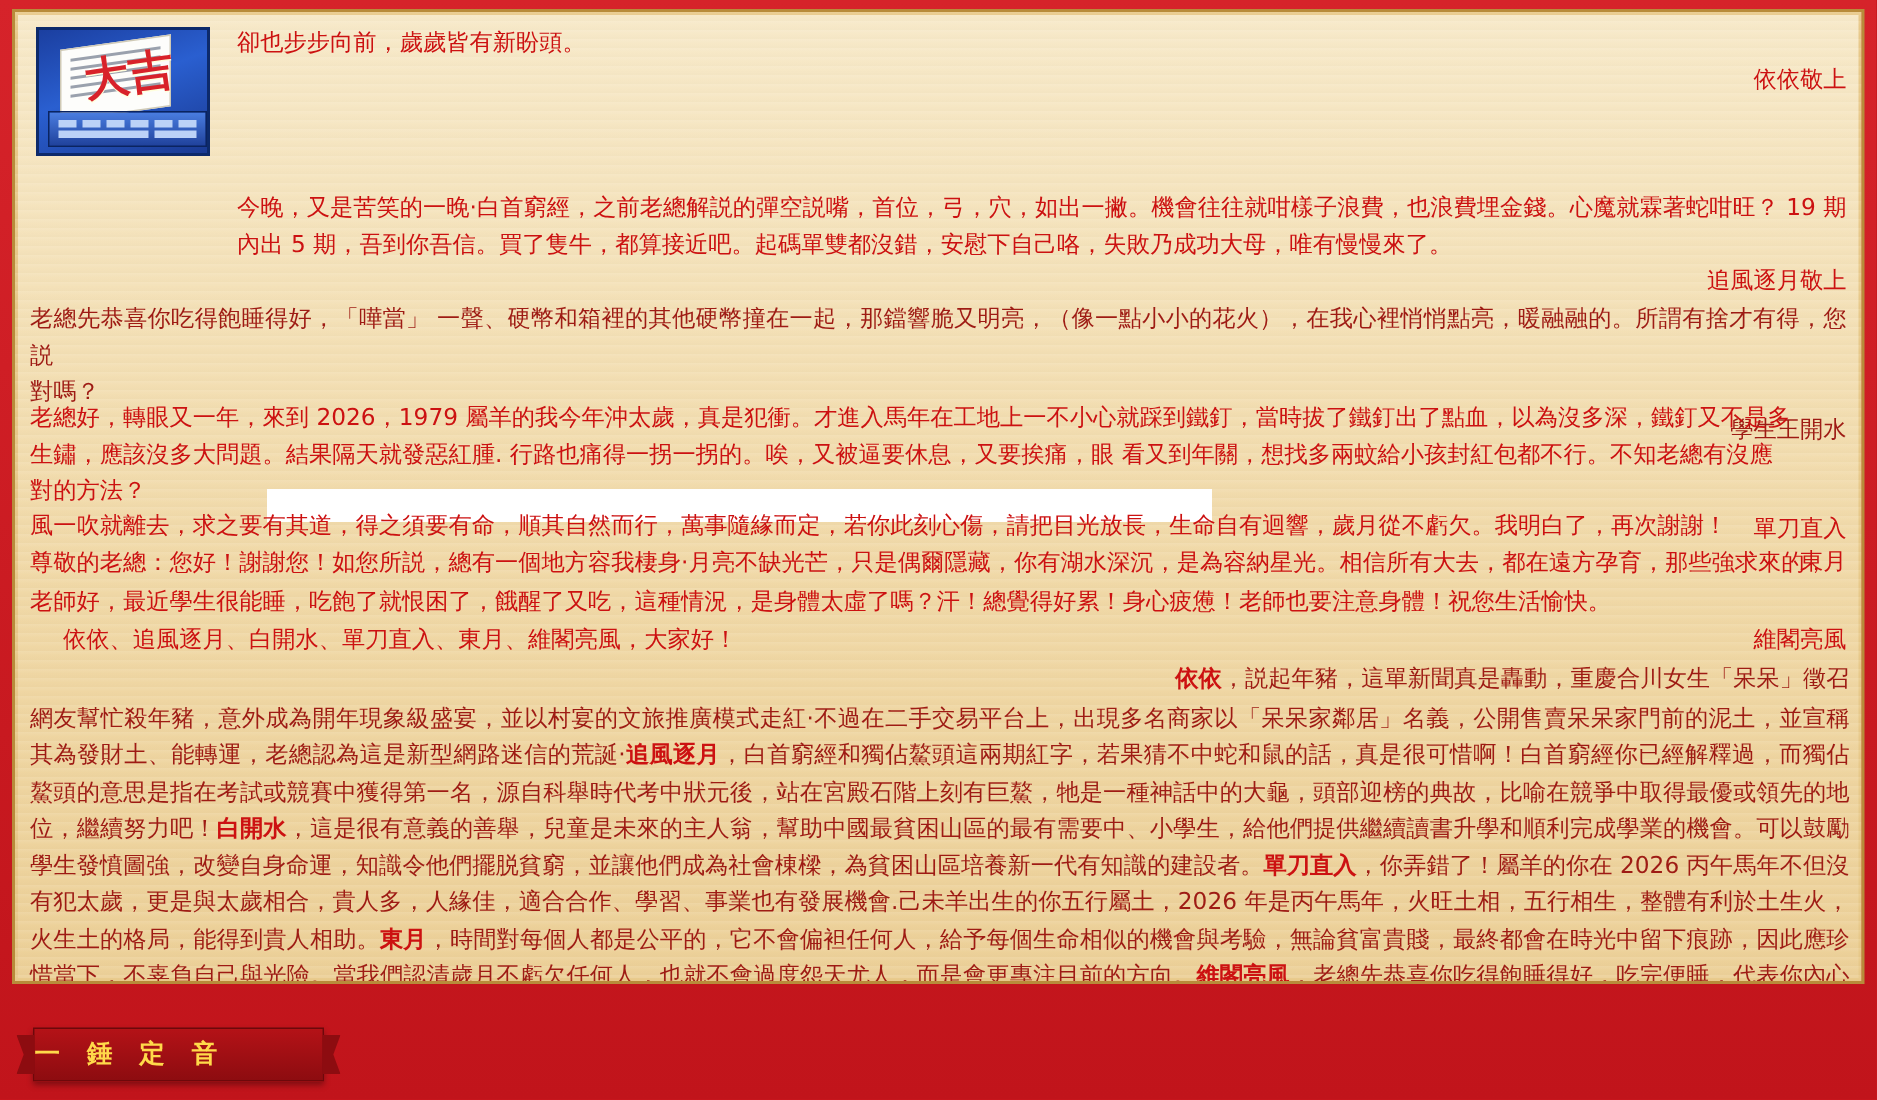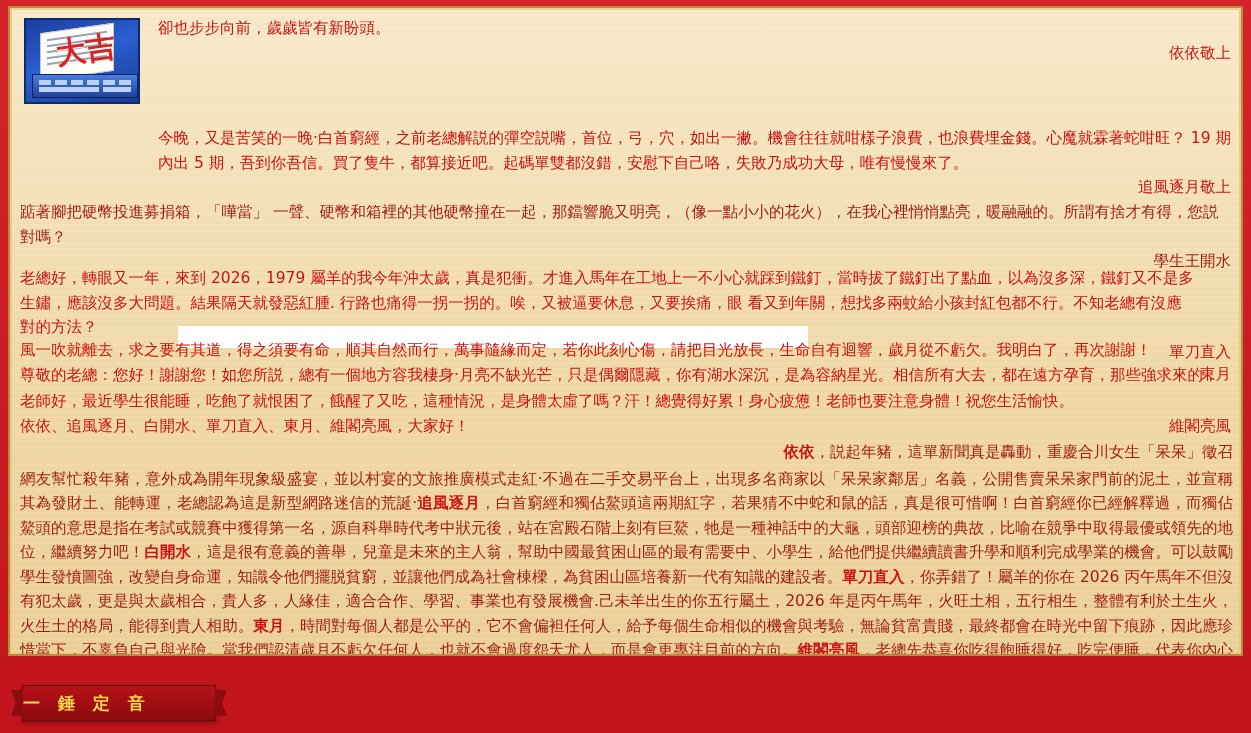--- a/index.html
+++ b/index.html
@@ -68,21 +68,21 @@
   .darkred{color:#9e1b14;}
   .name{color:#cc1111;font-weight:bold;}
   .right{text-align:right;display:block;}
   
   #b1{top:8px;left:148px;right:10px;}
   #b2{top:118px;}
   #b3{top:192px;}
   #b4{top:258px;}
   #b5{top:332px;}
   #b7{top:381px;}
-  #b8{top:404px;}
+  #b8{top:404px;margin-left:22px;}
   
   .strip{
     position:absolute;background:#ffffff;
   }
   
   .ribbon{
     position:absolute;left:22px;bottom:12px;width:192px;height:34px;
     background:linear-gradient(180deg,#b41217 0%,#8d0c10 100%);
     border:1px solid #6d080b;
     color:#ffd94a;font-weight:bold;letter-spacing:6px;
@@ -130,21 +130,21 @@
       <div class="red right">依依敬上</div>
     </div>
 
     <div class="block" id="b2" style="left:148px;">
       <div class="red">今晚，又是苦笑的一晚·白首窮經，之前老總解説的彈空説嘴，首位，弓，穴，如出一撇。機會往往就咁樣子浪費，也浪費埋金錢。心魔就霖著蛇咁旺？ 19 期</div>
       <div class="red">內出 5 期，吾到你吾信。買了隻牛，都算接近吧。起碼單雙都沒錯，安慰下自己咯，失敗乃成功大母，唯有慢慢來了。</div>
       <div class="red right">追風逐月敬上</div>
     </div>
 
     <div class="block" id="b3">
-      <div class="darkred">踮著腳把硬幣投進募捐箱，「嘩當」 一聲、硬幣和箱裡的其他硬幣撞在一起，那鐺響脆又明亮，（像一點小小的花火），在我心裡悄悄點亮，暖融融的。所謂有捨才有得，您説</div>
+      <div class="darkred">老總先恭喜你吃得飽睡得好，「嘩當」 一聲、硬幣和箱裡的其他硬幣撞在一起，那鐺響脆又明亮，（像一點小小的花火），在我心裡悄悄點亮，暖融融的。所謂有捨才有得，您説</div>
       <div class="darkred">對嗎？</div>
       <div class="darkred right">學生王開水</div>
     </div>
 
     <div class="block" id="b4">
       <div class="red">老總好，轉眼又一年，來到 2026，1979 屬羊的我今年沖太歲，真是犯衝。才進入馬年在工地上一不小心就踩到鐵釘，當時拔了鐵釘出了點血，以為沒多深，鐵釘又不是多</div>
       <div class="red">生鏽，應該沒多大問題。結果隔天就發惡紅腫. 行路也痛得一拐一拐的。唉，又被逼要休息，又要挨痛，眼 看又到年關，想找多兩蚊給小孩封紅包都不行。不知老總有沒應</div>
       <div class="red">對的方法？</div>
       <div class="red right">單刀直入</div>
     </div>

